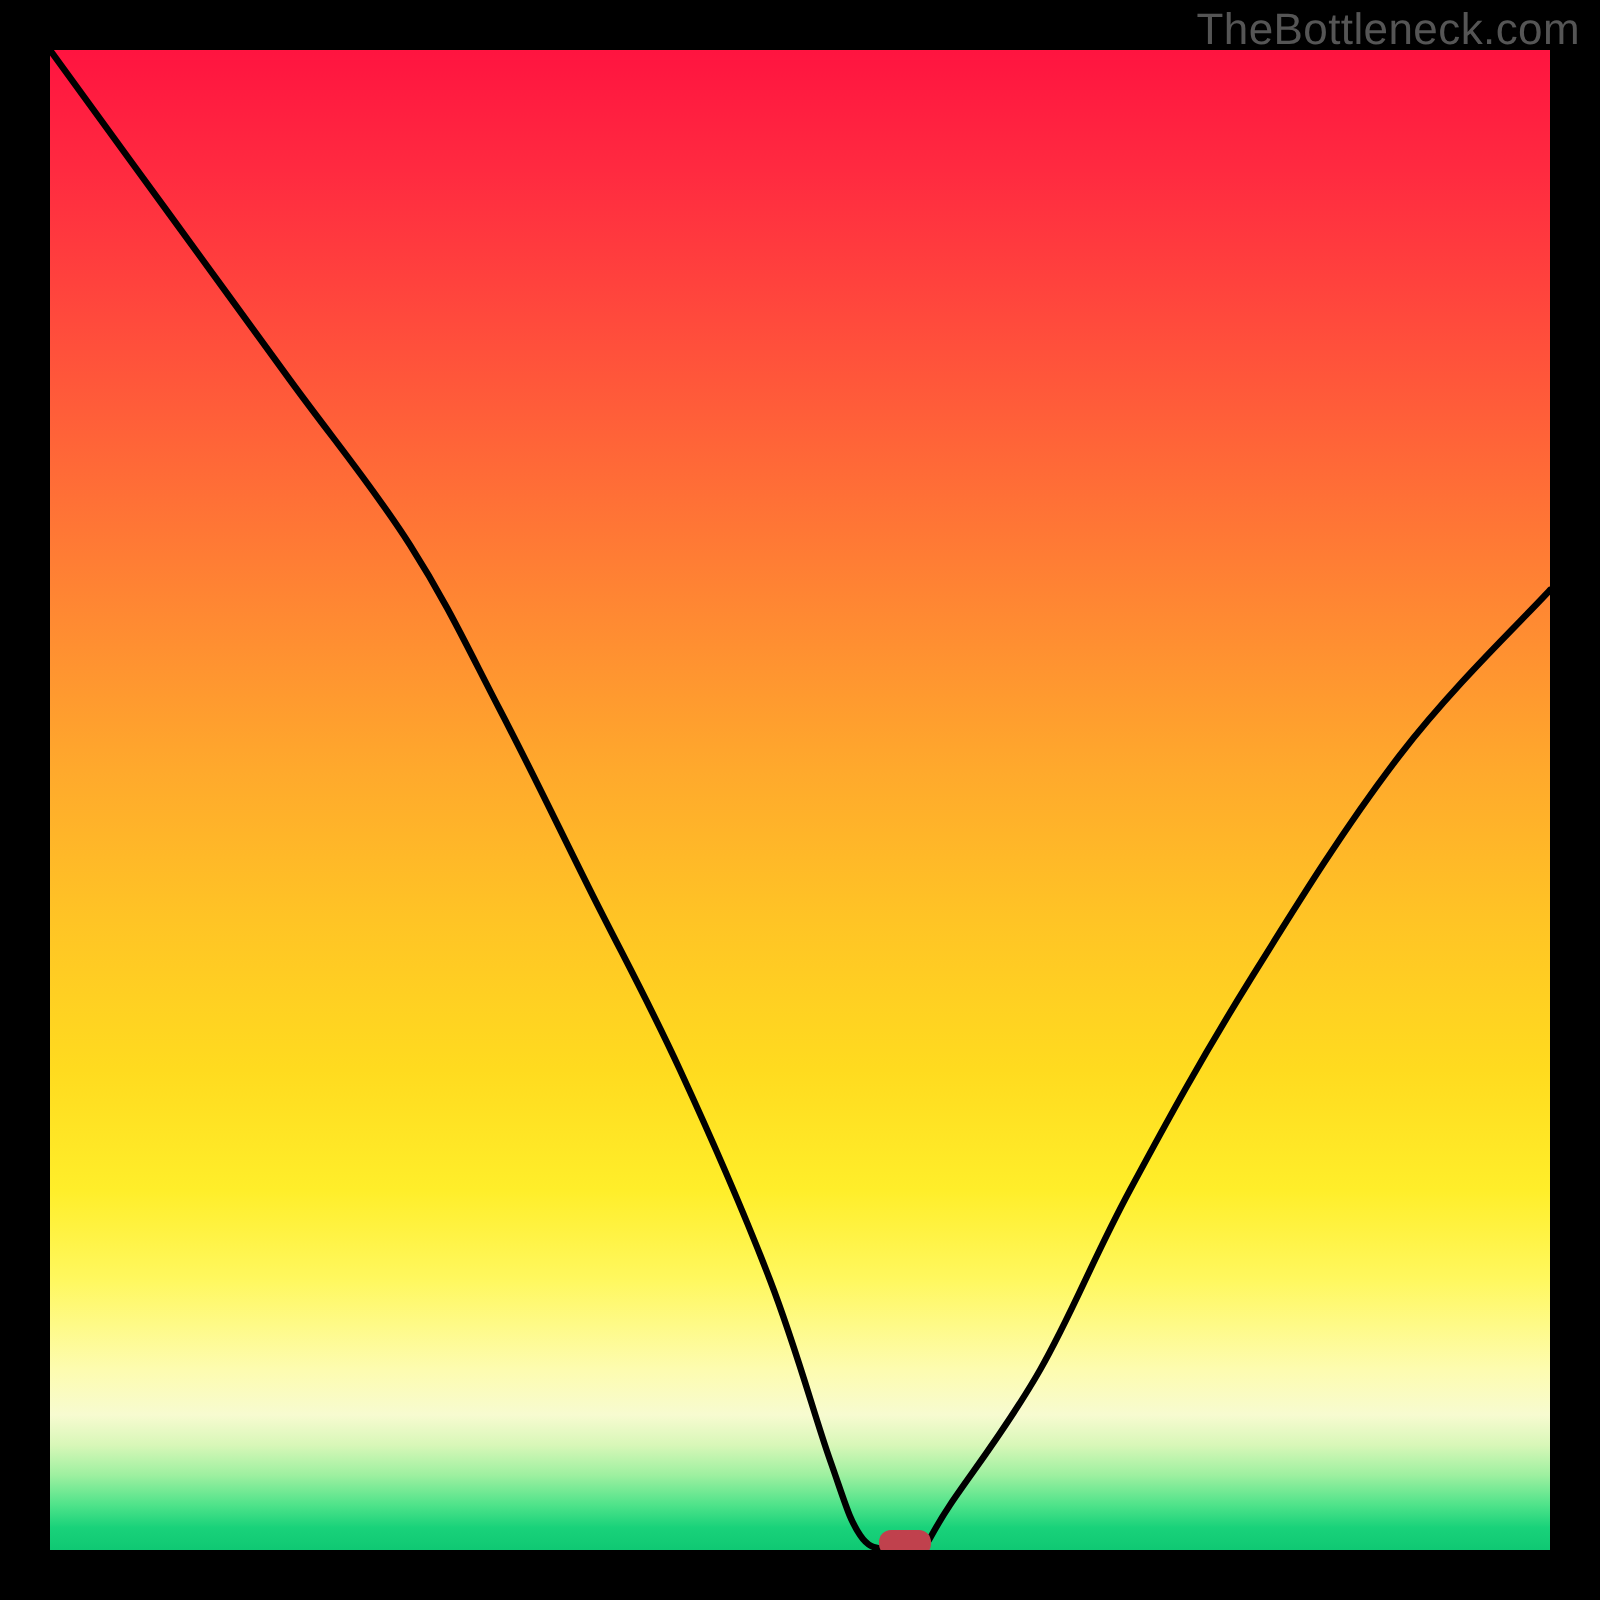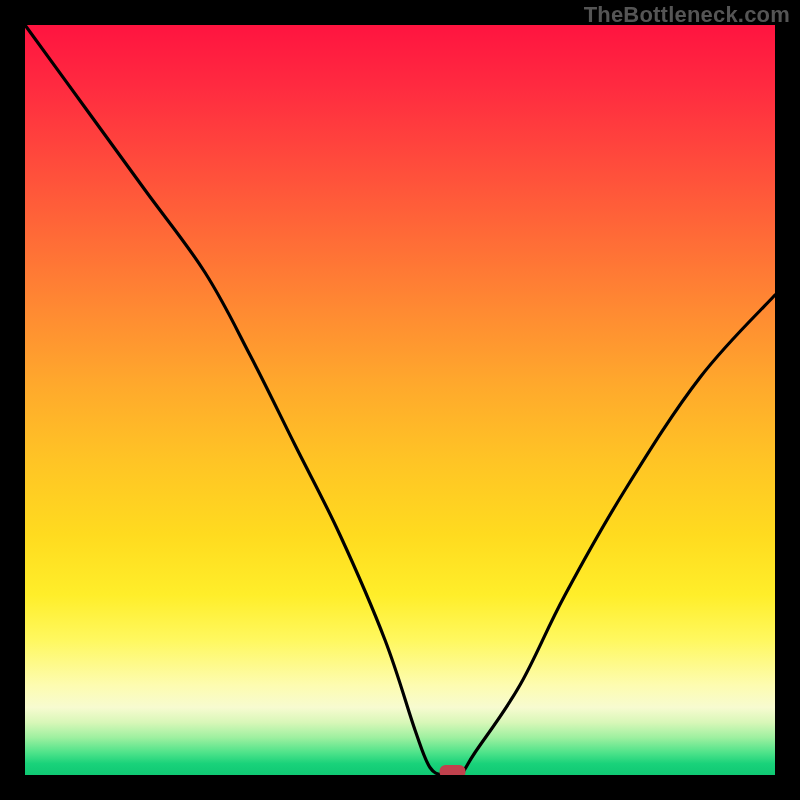--- a/index.html
+++ b/index.html
@@ -15,21 +15,21 @@
     position: relative;
     width: 800px;
     height: 800px;
   }
   .watermark {
     position: absolute;
     top: 2px;
     right: 10px;
     color: #555555;
     font-size: 22px;
-    font-weight: 700;
+    font-weight: 400;
     letter-spacing: 0.2px;
     z-index: 10;
   }
   .plot-area {
     position: absolute;
     left: 25px;
     top: 25px;
     width: 750px;
     height: 750px;
     overflow: hidden;

